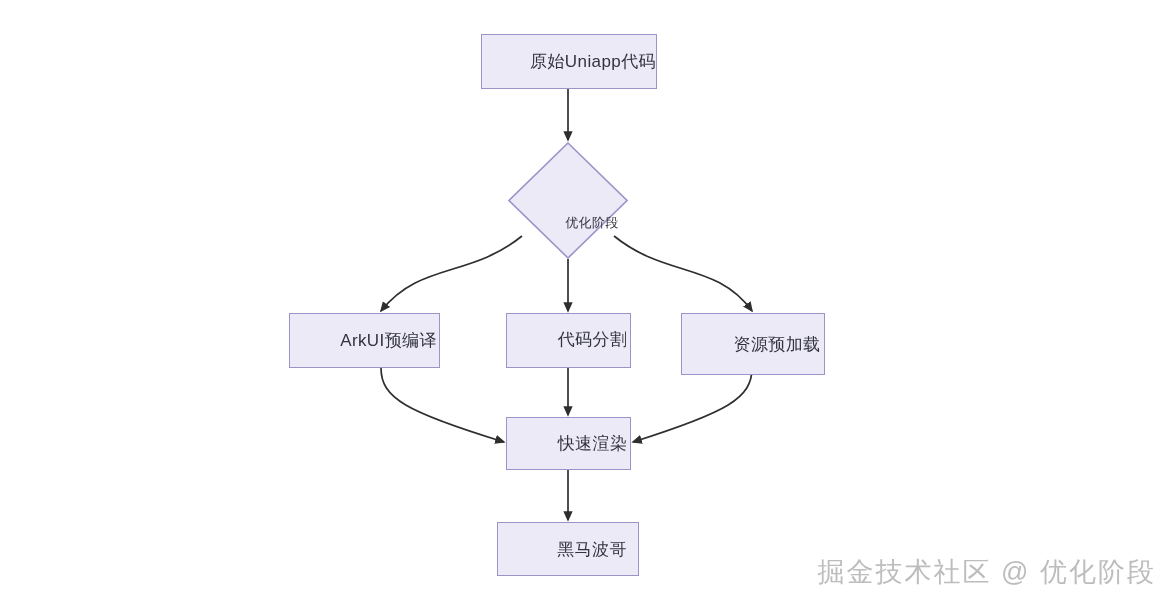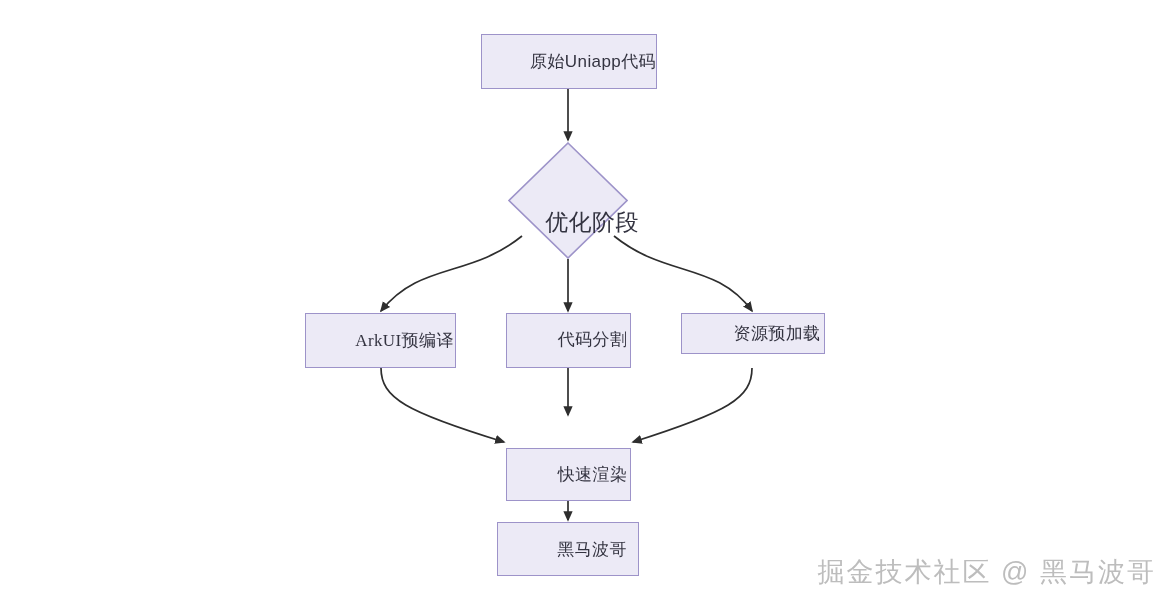--- a/index.html
+++ b/index.html
@@ -49,21 +49,21 @@
     position: absolute;
     left: 0;
     top: 0;
     width: 100%;
     height: 100%;
   }
   .decision-label {
     position: relative;
     z-index: 2;
     color: #333340;
-    font-size: 23px;
+    font-size: 13px;
     letter-spacing: 0.4px;
     margin-top: 43px;
   }
   .watermark {
     position: absolute;
     right: 16px;
     bottom: 10px;
     font-size: 27px;
     color: #bdbdbd;
     letter-spacing: 2px;
@@ -107,35 +107,35 @@
     <span>原始Uniapp代码</span>
   </div>
 
   <div class="node decision" style="left:508px; top:142px; width:120px; height:117px;">
     <svg class="decision-shape" viewBox="0 0 120 117" preserveAspectRatio="none" xmlns="http://www.w3.org/2000/svg">
       <polygon points="60,1 119,58.5 60,116 1,58.5" fill="#ECEAF6" stroke="#9D93C9" stroke-width="1.6"></polygon>
     </svg>
     <span class="decision-label">优化阶段</span>
   </div>
 
-  <div class="node" style="left:305px; top:313px; width:151px; height:55px;font-family:Liberation Serif, serif;">
+  <div class="node" style="left:289px; top:313px; width:151px; height:55px;">
     <span>ArkUI预编译</span>
   </div>
 
   <div class="node" style="left:506px; top:313px; width:125px; height:55px;font-family:Liberation Mono, monospace;">
     <span>代码分割</span>
   </div>
 
-  <div class="node" style="left:681px; top:313px; width:144px; height:41px;">
+  <div class="node" style="left:681px; top:313px; width:144px; height:62px;">
     <span>资源预加载</span>
   </div>
 
-  <div class="node" style="left:506px; top:417px; width:125px; height:53px;margin-top:31px;">
+  <div class="node" style="left:506px; top:417px; width:125px; height:53px;">
     <span>快速渲染</span>
   </div>
 
   <div class="node" style="left:497px; top:522px; width:142px; height:54px;">
     <span>黑马波哥</span>
   </div>
 
-  <div class="watermark">掘金技术社区 @ 黑马波哥</div>
+  <div class="watermark">掘金技术社区 @ 优化阶段</div>
 
 </div>
 
 </body></html>

